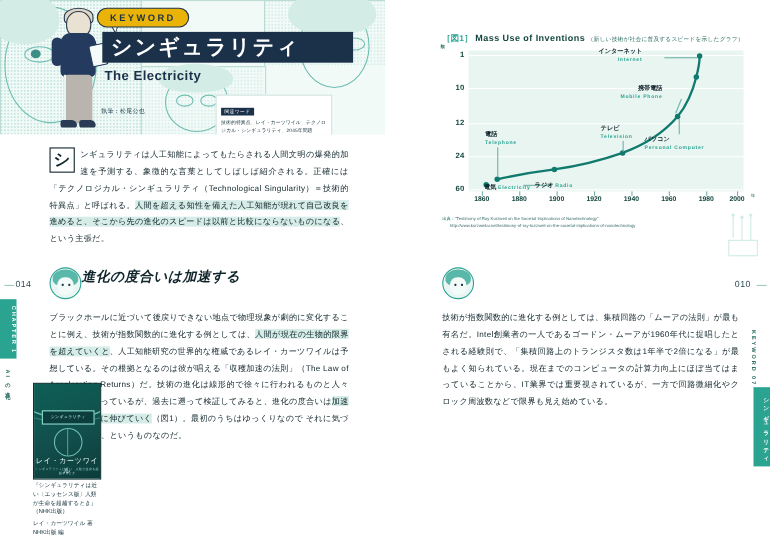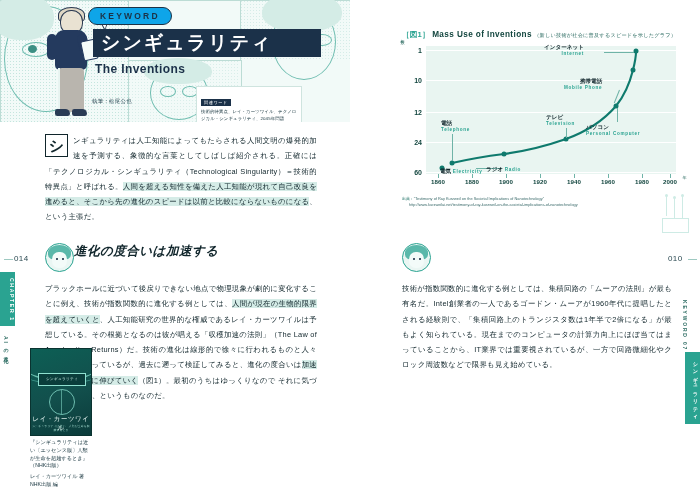--- a/index.html
+++ b/index.html
@@ -39,21 +39,21 @@
   .fig-arm{position:absolute;background:#243a5e;border-radius:6px;}
   .fig-legs{position:absolute;left:12px;top:58px;width:26px;height:44px;background:#b9b5ae;border-radius:4px 4px 3px 3px;}
   .fig-leg-split{position:absolute;left:12px;top:58px;width:2px;height:44px;background:#e8f4f1;}
   .fig-shoe{position:absolute;top:99px;width:15px;height:7px;background:#2a3b55;border-radius:3px 6px 3px 3px;}
   .tablet{position:absolute;left:36px;top:30px;width:13px;height:18px;background:#f4fbf9;border:1.4px solid #243a5e;border-radius:2px;transform:rotate(-12deg);}
 
   
   .kw-bubble{
     position:absolute;left:88px;top:7px;
     padding:3px 11px;border:1.4px solid #1c3246;border-radius:11px;
-    background:#0ea5e9;font-size:8.5px;font-weight:bold;letter-spacing:2.2px;
+    background:#eab308;font-size:8.5px;font-weight:bold;letter-spacing:2.2px;
     color:#1c3246;
   }
   .kw-tail{position:absolute;left:100px;top:22px;width:0;height:0;
     border-left:5px solid transparent;border-right:3px solid transparent;
     border-top:9px solid #1c3246;}
   .kw-tail-in{position:absolute;left:101px;top:22px;width:0;height:0;
     border-left:4px solid transparent;border-right:2px solid transparent;
     border-top:7px solid #ffffff;}
 
   
@@ -198,21 +198,21 @@
         <div class="tablet"></div>
       </div>
 
       <div class="kw-tail"></div>
       <div class="kw-tail-in"></div>
       <div class="kw-bubble">KEYWORD</div>
 
       <div class="title-bar">
         <span class="jp">シンギュラリティ</span>
       </div>
-      <div class="title-en">The Inventions</div>
+      <div class="title-en">The Electricity</div>
       <div class="byline">執筆：松尾公也</div>
 
       <div class="rel-box">
         <span class="rel-tag">関連ワード</span>
         <div class="rel-text">技術的特異点、レイ・カーツワイル、テクノロジカル・シンギュラリティ、2045年問題</div>
       </div>
     </div>
 
     <div class="body-col lead">
       <span class="dropcap">シ</span><span>ンギュラリティは人工知能によってもたらされる人間文明の爆発的加速を予測する、象徴的な言葉としてしばしば紹介される。正確には「テクノロジカル・シンギュラリティ（Technological Singularity）＝技術的特異点」と呼ばれる。</span><span class="hl">人間を超える知性を備えた人工知能が現れて自己改良を進めると、そこから先の進化のスピードは以前と比較にならないものになる</span><span>、という主張だ。</span>

